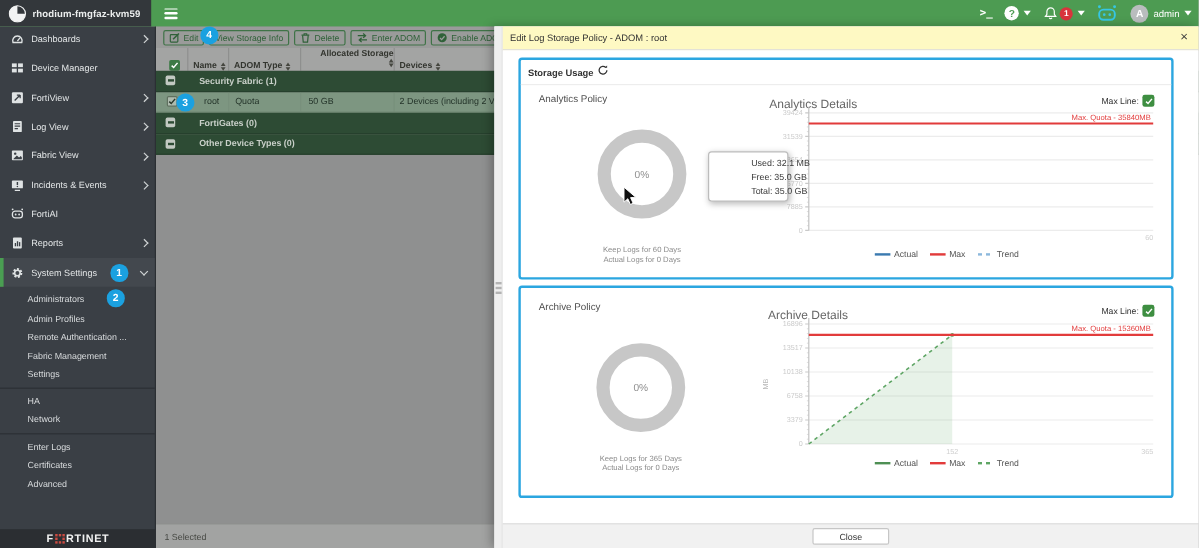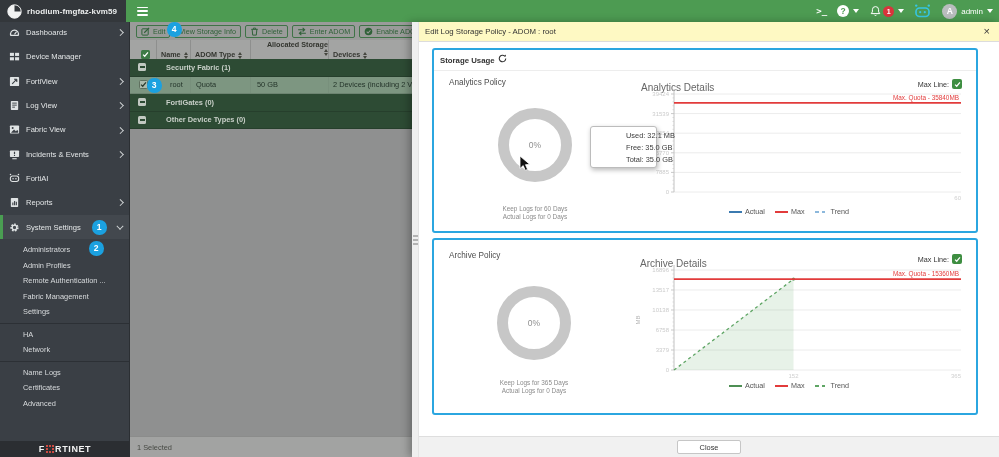--- a/index.html
+++ b/index.html
@@ -288,21 +288,21 @@
           <div class="sub-item">Admin Profiles</div>
           <div class="sub-item">Remote Authentication ...</div>
           <div class="sub-item">Fabric Management</div>
           <div class="sub-item">Settings</div>
         </div>
         <div class="subgroup">
           <div class="sub-item">HA</div>
           <div class="sub-item">Network</div>
         </div>
         <div class="subgroup">
-          <div class="sub-item">Name Logs</div>
+          <div class="sub-item">Enter Logs</div>
           <div class="sub-item">Certificates</div>
           <div class="sub-item">Advanced</div>
         </div>
       </div>
     <div class="fortinet-bar">
       <span class="flogo">
         <span>F</span>
         <span class="fgrid">
             <i></i>
             <i></i>

